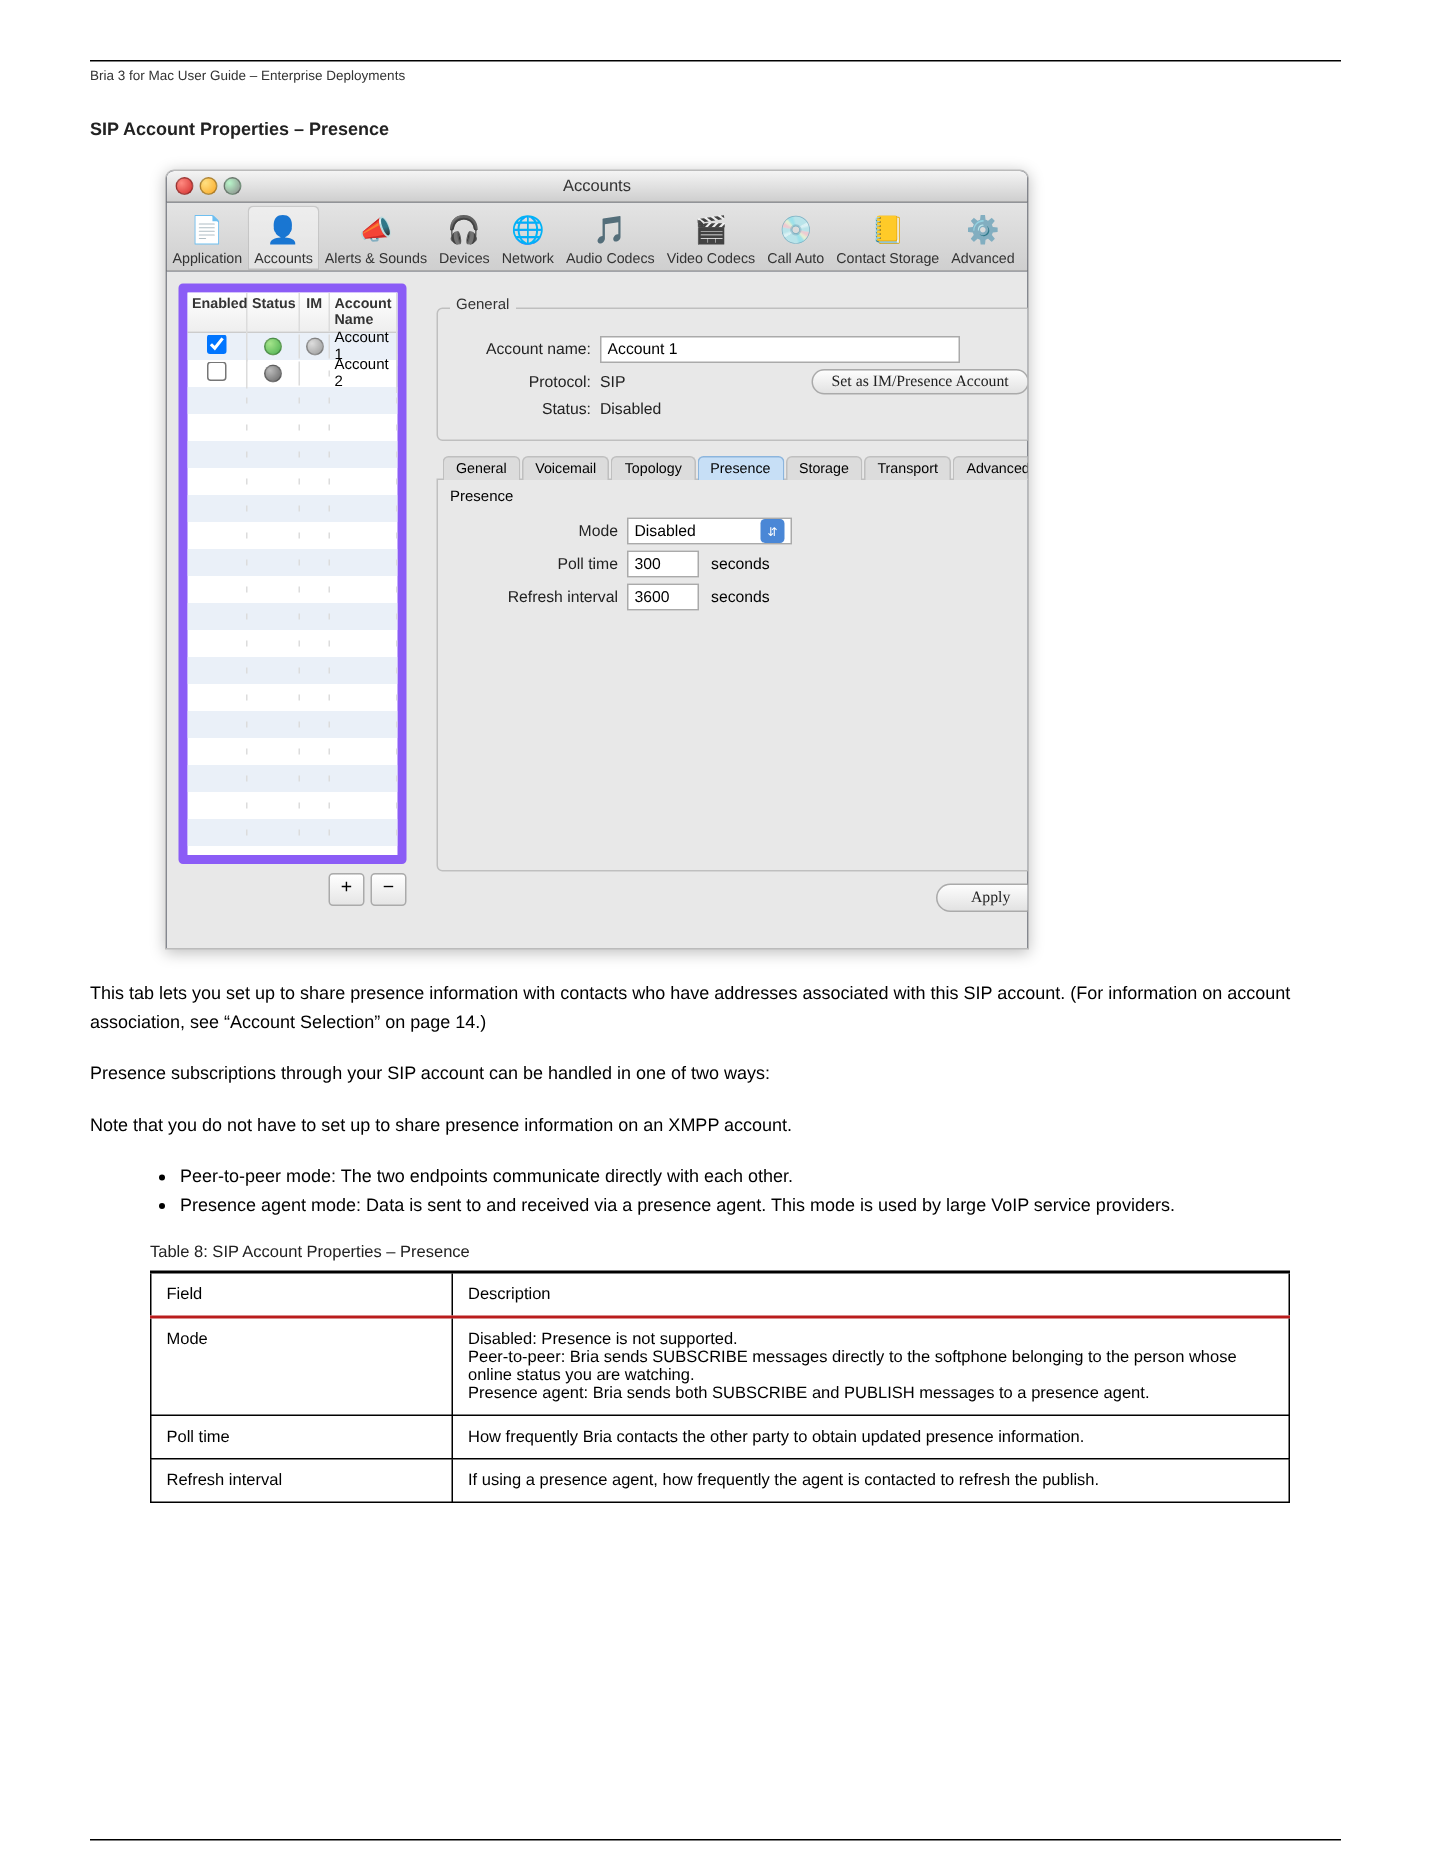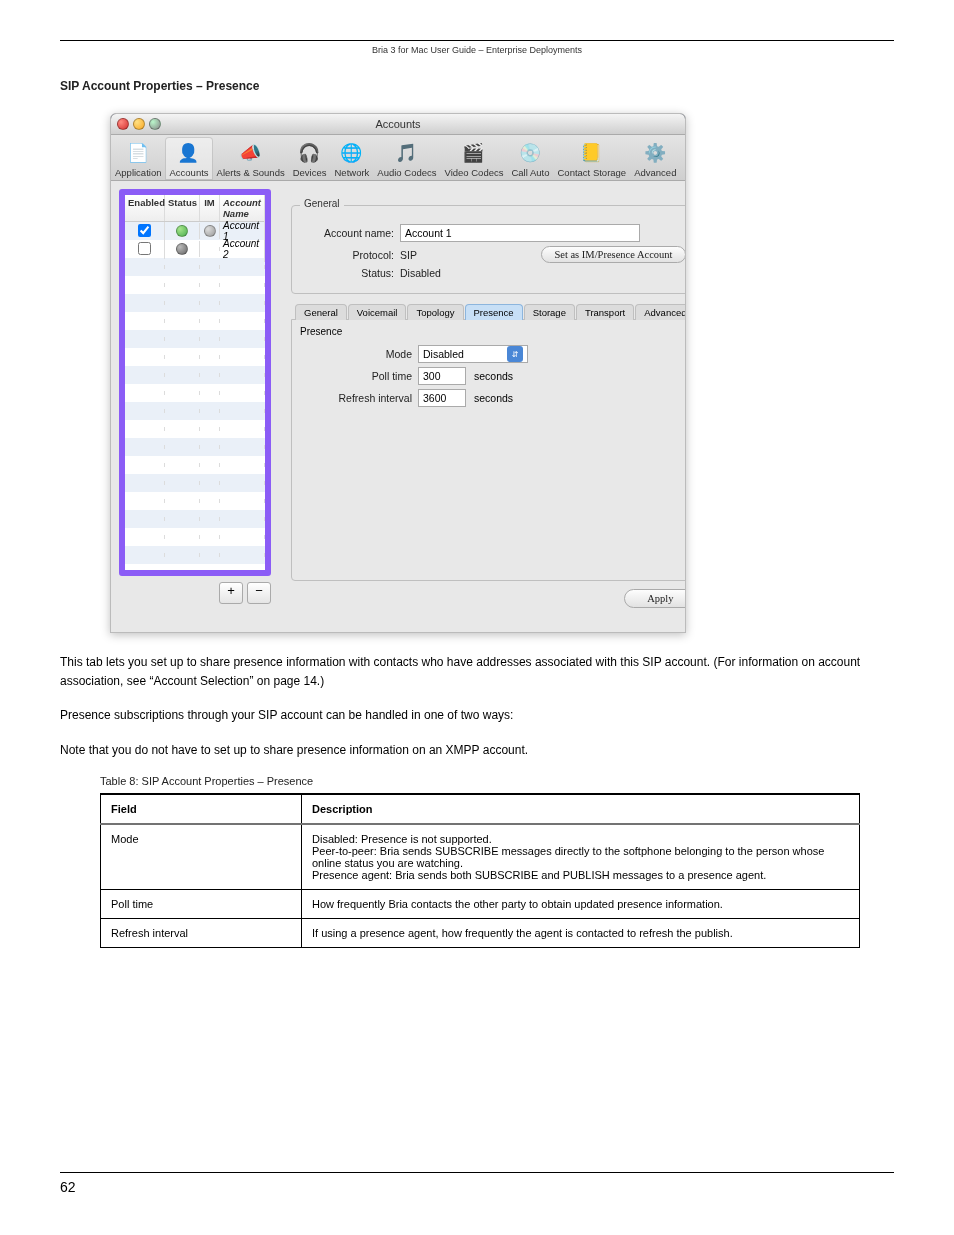--- a/index.html
+++ b/index.html
@@ -12,21 +12,21 @@
   }
   .page {
     padding: 40px 60px 40px 60px;
     box-sizing: border-box;
   }
   .top-line, .bottom-line {
     border-top: 1px solid #000;
     margin: 0;
   }
   .header-right {
-    text-align: center;
+    text-align: left;
     font-size: 9px;
     color: #333;
     margin-top: 4px;
     margin-bottom: 20px;
   }
   .section-heading {
     font-size: 12px;
     font-weight: bold;
     margin: 24px 0 12px 0;
     color: #222;
@@ -118,21 +118,21 @@
     color:#333;
   }
   .acct-head > div, .acct-row > div {
     padding: 2px 3px;
     border-right:1px solid #dcdcdc;
     box-sizing:border-box;
   }
   .col-en{width:40px;text-align:center;}
   .col-st{width:35px;text-align:center;}
   .col-im{width:20px;text-align:center;}
-  .col-an{flex:1;font-style:italic;}
+  .col-an{flex:1;}
   .acct-row {
     display:flex;
     font-size:10px;
     height:18px;
     align-items:center;
     color:#000;
   }
   .acct-body .acct-row:nth-child(odd){background:#eaf0f8;}
   .left-buttons {
     display:flex;
@@ -283,23 +283,23 @@
     margin-left: 40px;
   }
   .field-tbl th, .field-tbl td {
     border:1px solid #000;
     padding:8px 10px;
     font-size: 11px;
     text-align:left;
     vertical-align:top;
   }
   .field-tbl th {
-    font-weight:bold;
+    font-weight:normal;
     border-top: 2px solid #000;
-    border-bottom: 2px solid #737373;
+    border-bottom: 2px solid #b91c1c;
   }
   .field-tbl .col1-head {
     width: 180px;
   }
   .footer {
     margin-top: 220px;
     display:flex;
     justify-content:space-between;
     font-size:10px;
     padding-top:4px;
@@ -561,20 +561,24 @@
         </div>
       </div>
     </div>
   </div>
 
   <p class="body-text">
     <span>This tab lets you set up to share presence information with contacts who have addresses associated with this SIP account. </span><span>(For information on account association, see “Account Selection” on page 14.)</span>
   </p>
   <p class="body-text">Presence subscriptions through your SIP account can be handled in one of two ways:</p>
   <p class="body-text">Note that you do not have to set up to share presence information on an XMPP account.</p>
+  <ul class="body-text" style="margin-left:20px">
+    <li>Peer-to-peer mode: The two endpoints communicate directly with each other.</li>
+    <li>Presence agent mode: Data is sent to and received via a presence agent. This mode is used by large VoIP service providers.</li>
+  </ul>
 
   <div class="field-tbl-caption" style="margin-left:40px">Table 8: SIP Account Properties – Presence</div>
   <table class="field-tbl">
     <tbody>
         <tr>
       <th class="col1-head">Field</th>
       <th>Description</th>
     </tr>
     <tr>
       <td>Mode</td>

